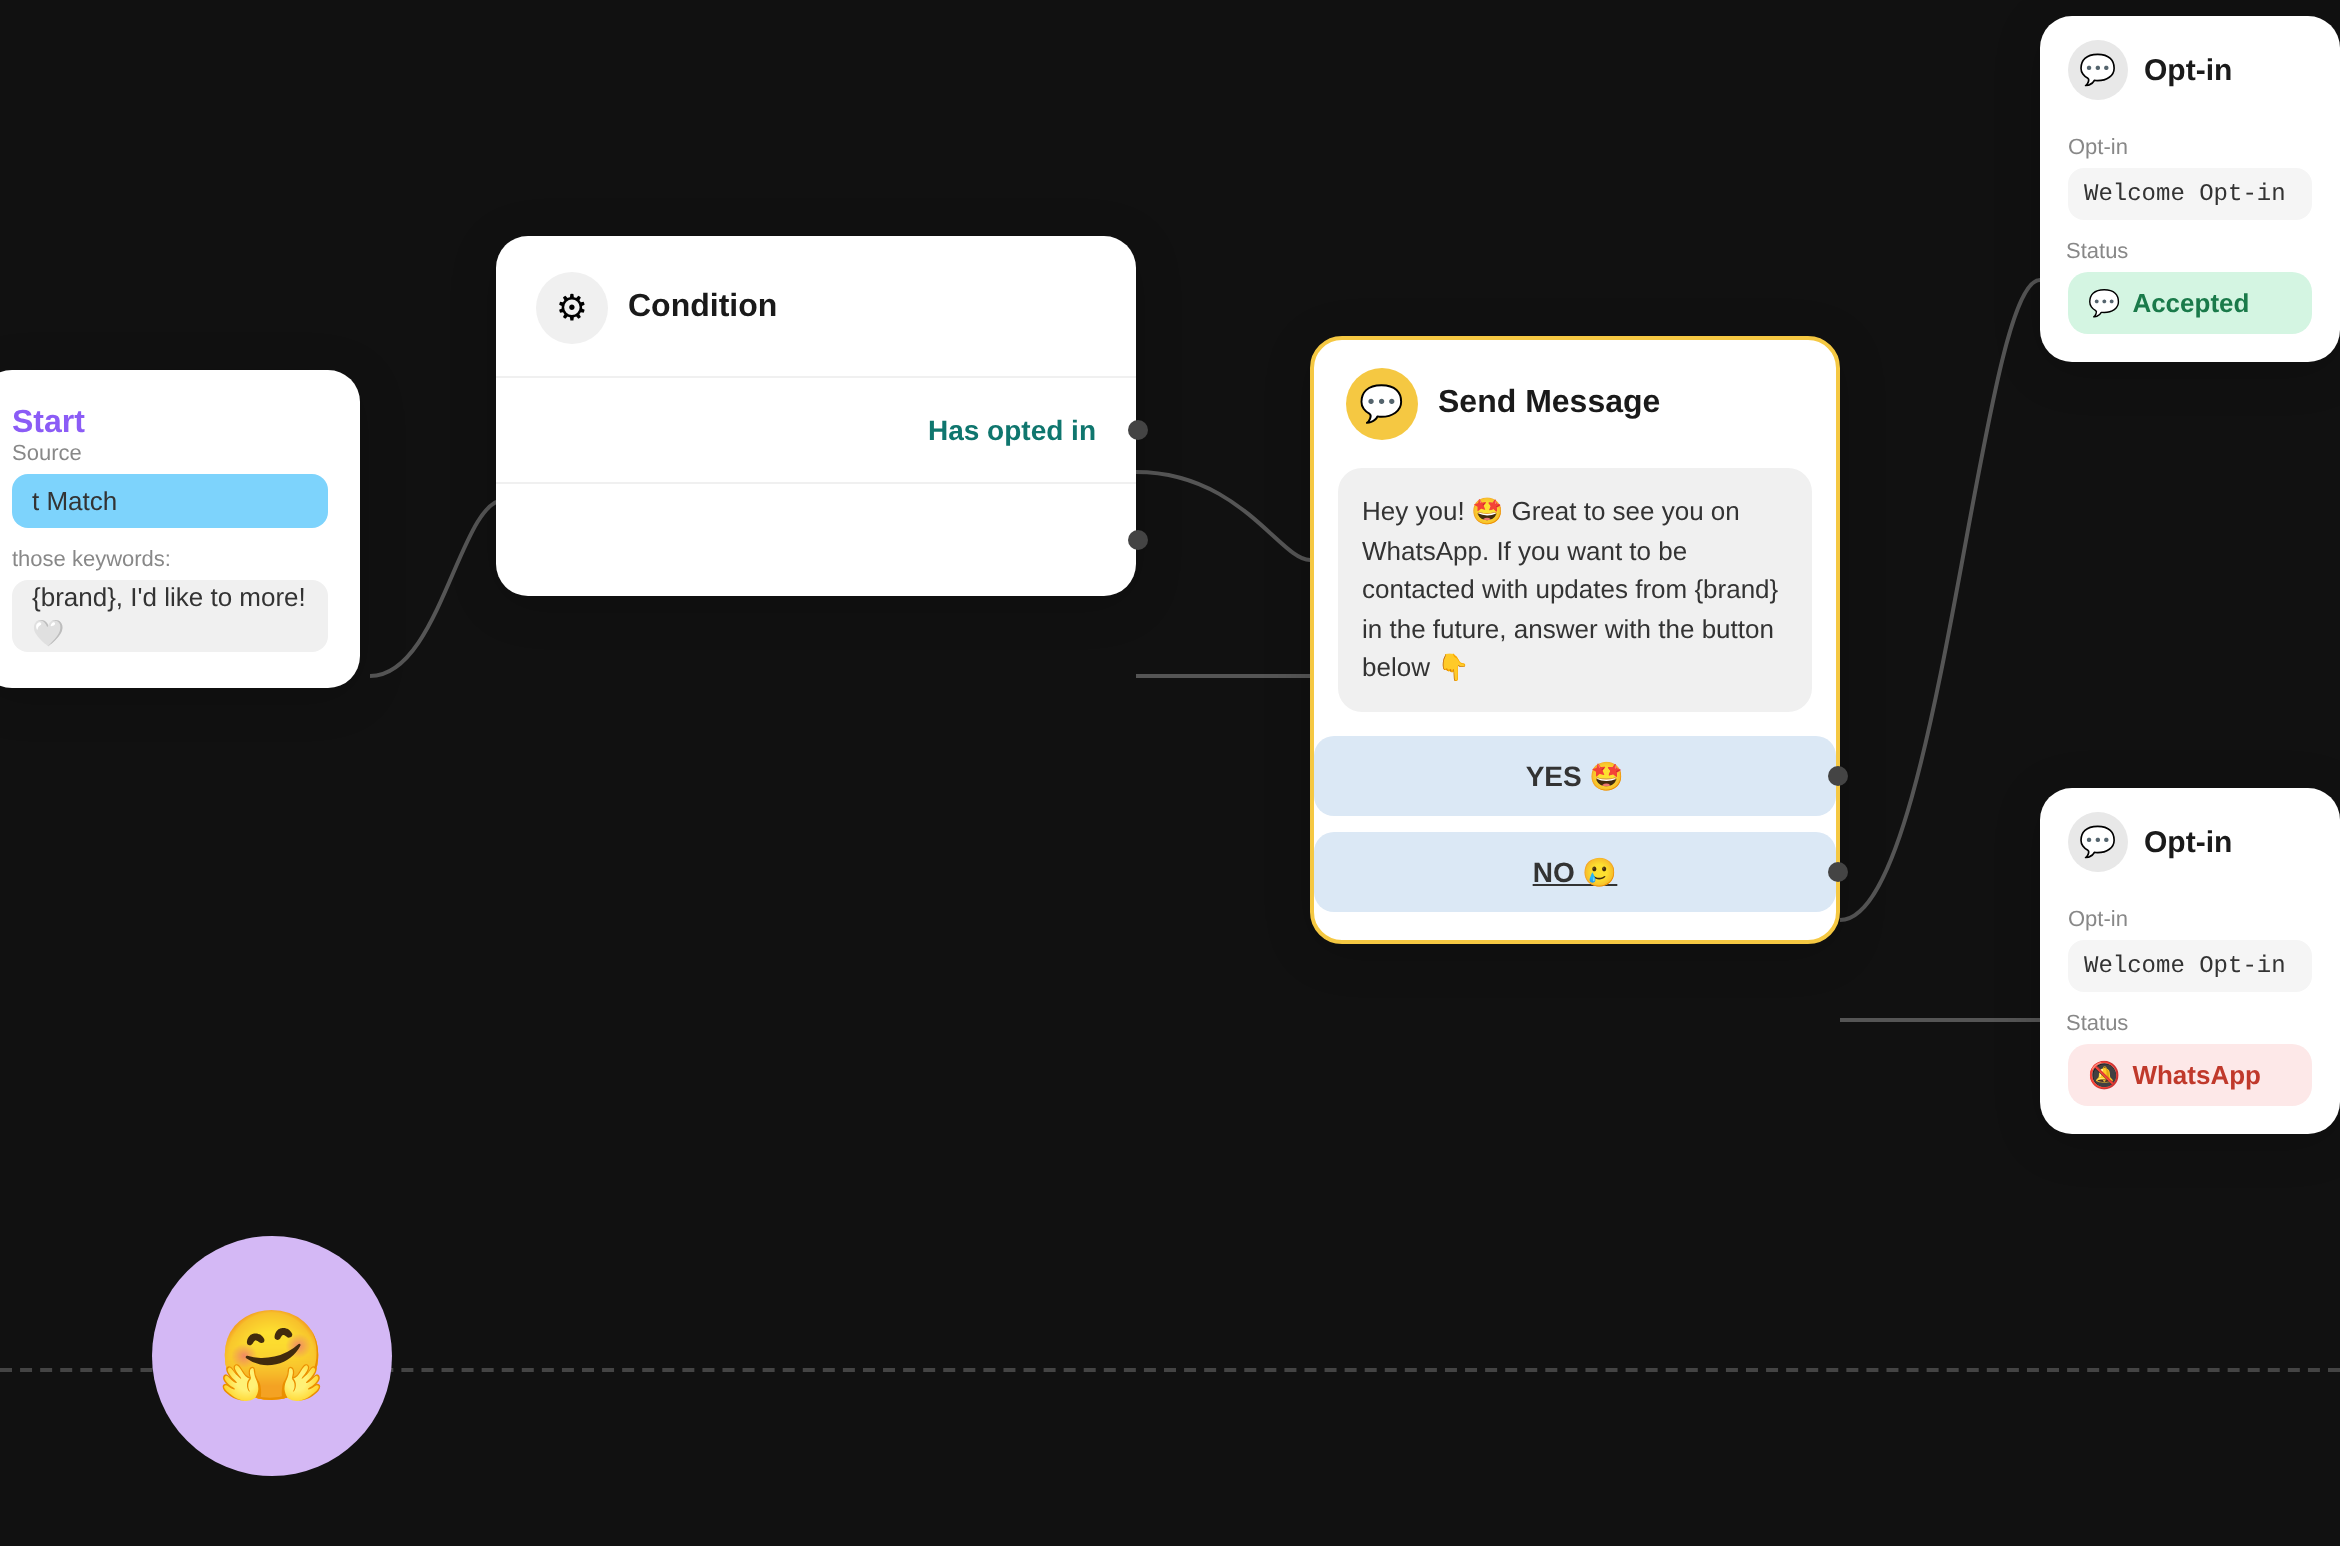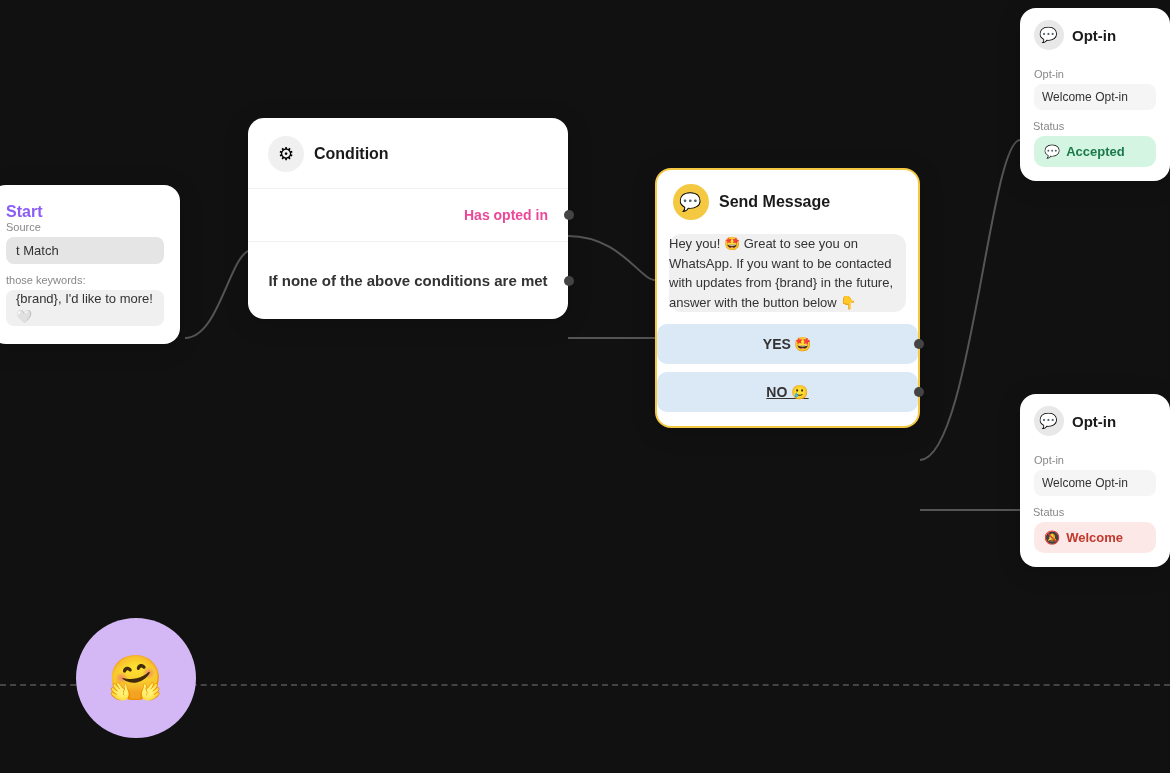--- a/index.html
+++ b/index.html
@@ -44,21 +44,21 @@
       font-weight: 700;
       color: #8b5cf6;
       margin-bottom: 0;
     }
     .node-start .node-label {
       font-size: 11px;
       color: #888;
       margin-bottom: 4px;
     }
     .node-start .node-tag {
-      background: #e5e5e5;
+      background: #7dd3fc;
       border-radius: 8px;
       padding: 6px 10px;
       font-size: 13px;
       color: #333;
       margin-bottom: 10px;
     }
     .node-start .node-keywords-label {
       font-size: 11px;
       color: #888;
       margin-bottom: 4px;
@@ -100,21 +100,21 @@
     .node-condition .node-header-title {
       font-size: 16px;
       font-weight: 700;
       color: #1a1a1a;
     }
     .node-condition .condition-row {
       padding: 18px 20px;
       border-bottom: 1px solid #f0f0f0;
       font-size: 14px;
       font-weight: 600;
-      color: #ec4899;
+      color: #0f766e;
       display: flex;
       align-items: center;
       justify-content: flex-end;
     }
     .node-condition .condition-none {
       padding: 28px 20px;
       font-size: 15px;
       font-weight: 600;
       color: #333;
       text-align: center;
@@ -149,20 +149,21 @@
     }
     .node-send .node-header-title {
       font-size: 16px;
       font-weight: 700;
       color: #1a1a1a;
     }
     .node-send .message-bubble {
       background: #f0f0f0;
       border-radius: 12px;
       margin: 0 12px 12px;
+      padding: 12px;
       font-size: 13px;
       color: #333;
       line-height: 1.5;
     }
     .node-send .msg-button {
       background: #dbe8f5;
       border-radius: 10px;
       margin: 0 0 8px;
       padding: 12px;
       text-align: center;
@@ -219,20 +220,21 @@
     }
     .node-optin .optin-value {
       background: #f5f5f5;
       border-radius: 8px;
       padding: 6px 8px;
       font-size: 12px;
       color: #333;
       white-space: nowrap;
       overflow: hidden;
       text-overflow: ellipsis;
+      font-family: Liberation Mono, monospace;
     }
     .node-optin .optin-status-label {
       font-size: 11px;
       color: #888;
       margin-bottom: 4px;
       padding: 0 13px;
     }
     .status-badge {
       margin: 0 14px 14px;
       border-radius: 10px;
@@ -318,21 +320,20 @@
     <div class="node-icon-circle">
       <span>⚙</span>
     </div>
     <div class="node-header-title">Condition</div>
   </div>
   <div class="condition-row" style="position:relative;">
     <span>Has opted in</span>
     <div class="dot" style="right:-6px; top:50%; transform:translateY(-50%);"></div>
   </div>
   <div class="condition-none" style="position:relative;">
-    <span>If none of the above conditions are met</span>
     <div class="dot" style="right:-6px; top:50%; transform:translateY(-50%);"></div>
   </div>
 </div>
 
 <div class="node node-send">
   <div class="node-header">
     <div class="send-icon-circle">
       <span>💬</span>
     </div>
     <div class="node-header-title">Send Message</div>
@@ -369,21 +370,21 @@
     <div class="optin-icon-circle">💬</div>
     <div class="optin-title">Opt-in</div>
   </div>
   <div class="optin-section">
     <div class="optin-label">Opt-in</div>
     <div class="optin-value">Welcome Opt-in</div>
   </div>
   <div class="optin-status-label">Status</div>
   <div class="status-badge status-rejected">
     <span>🔕</span>
-    <span>Welcome</span>
+    <span>WhatsApp</span>
   </div>
 </div>
 
 <div class="dashed-line"></div>
 
 <div class="bot-circle">
   <span>🤗</span>
 </div>
 
 </body></html>

